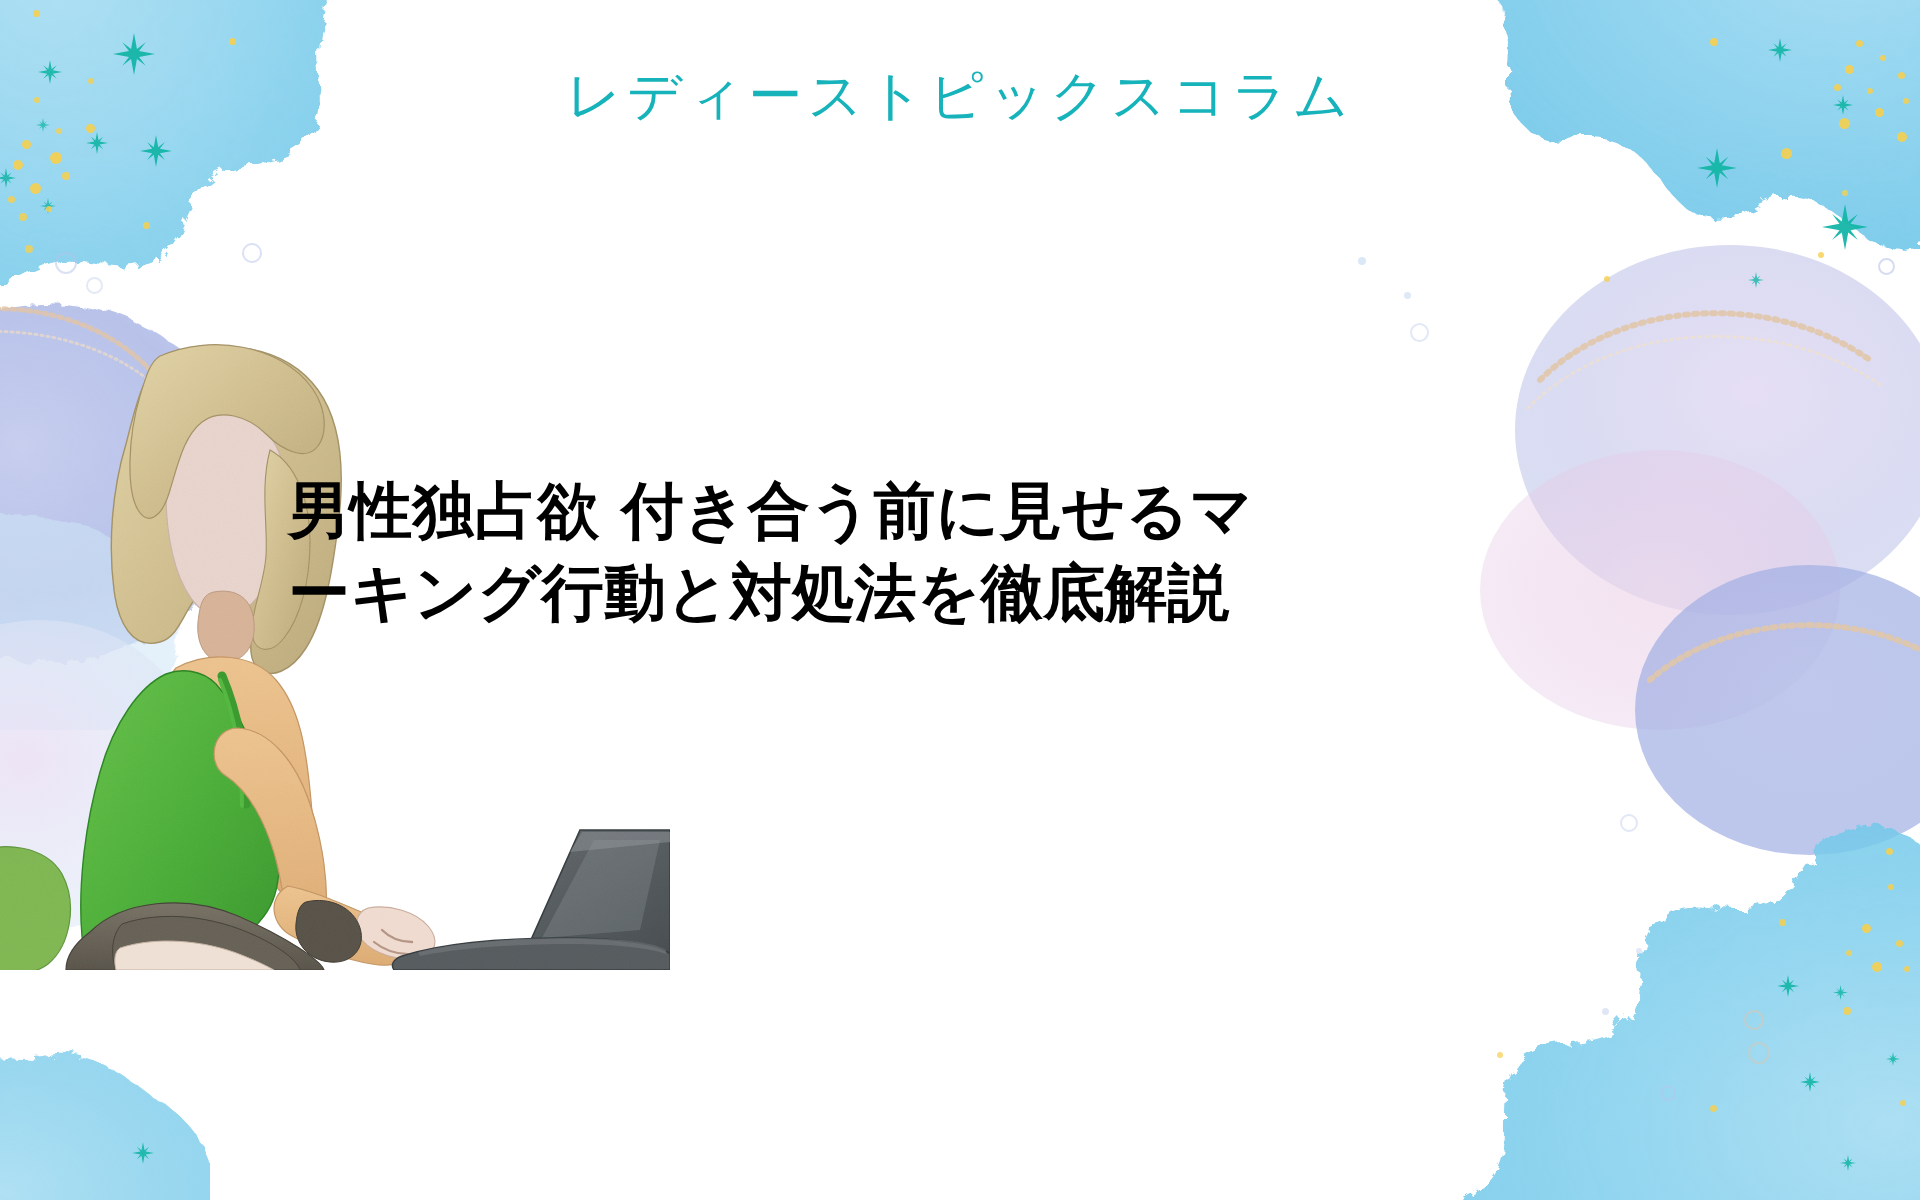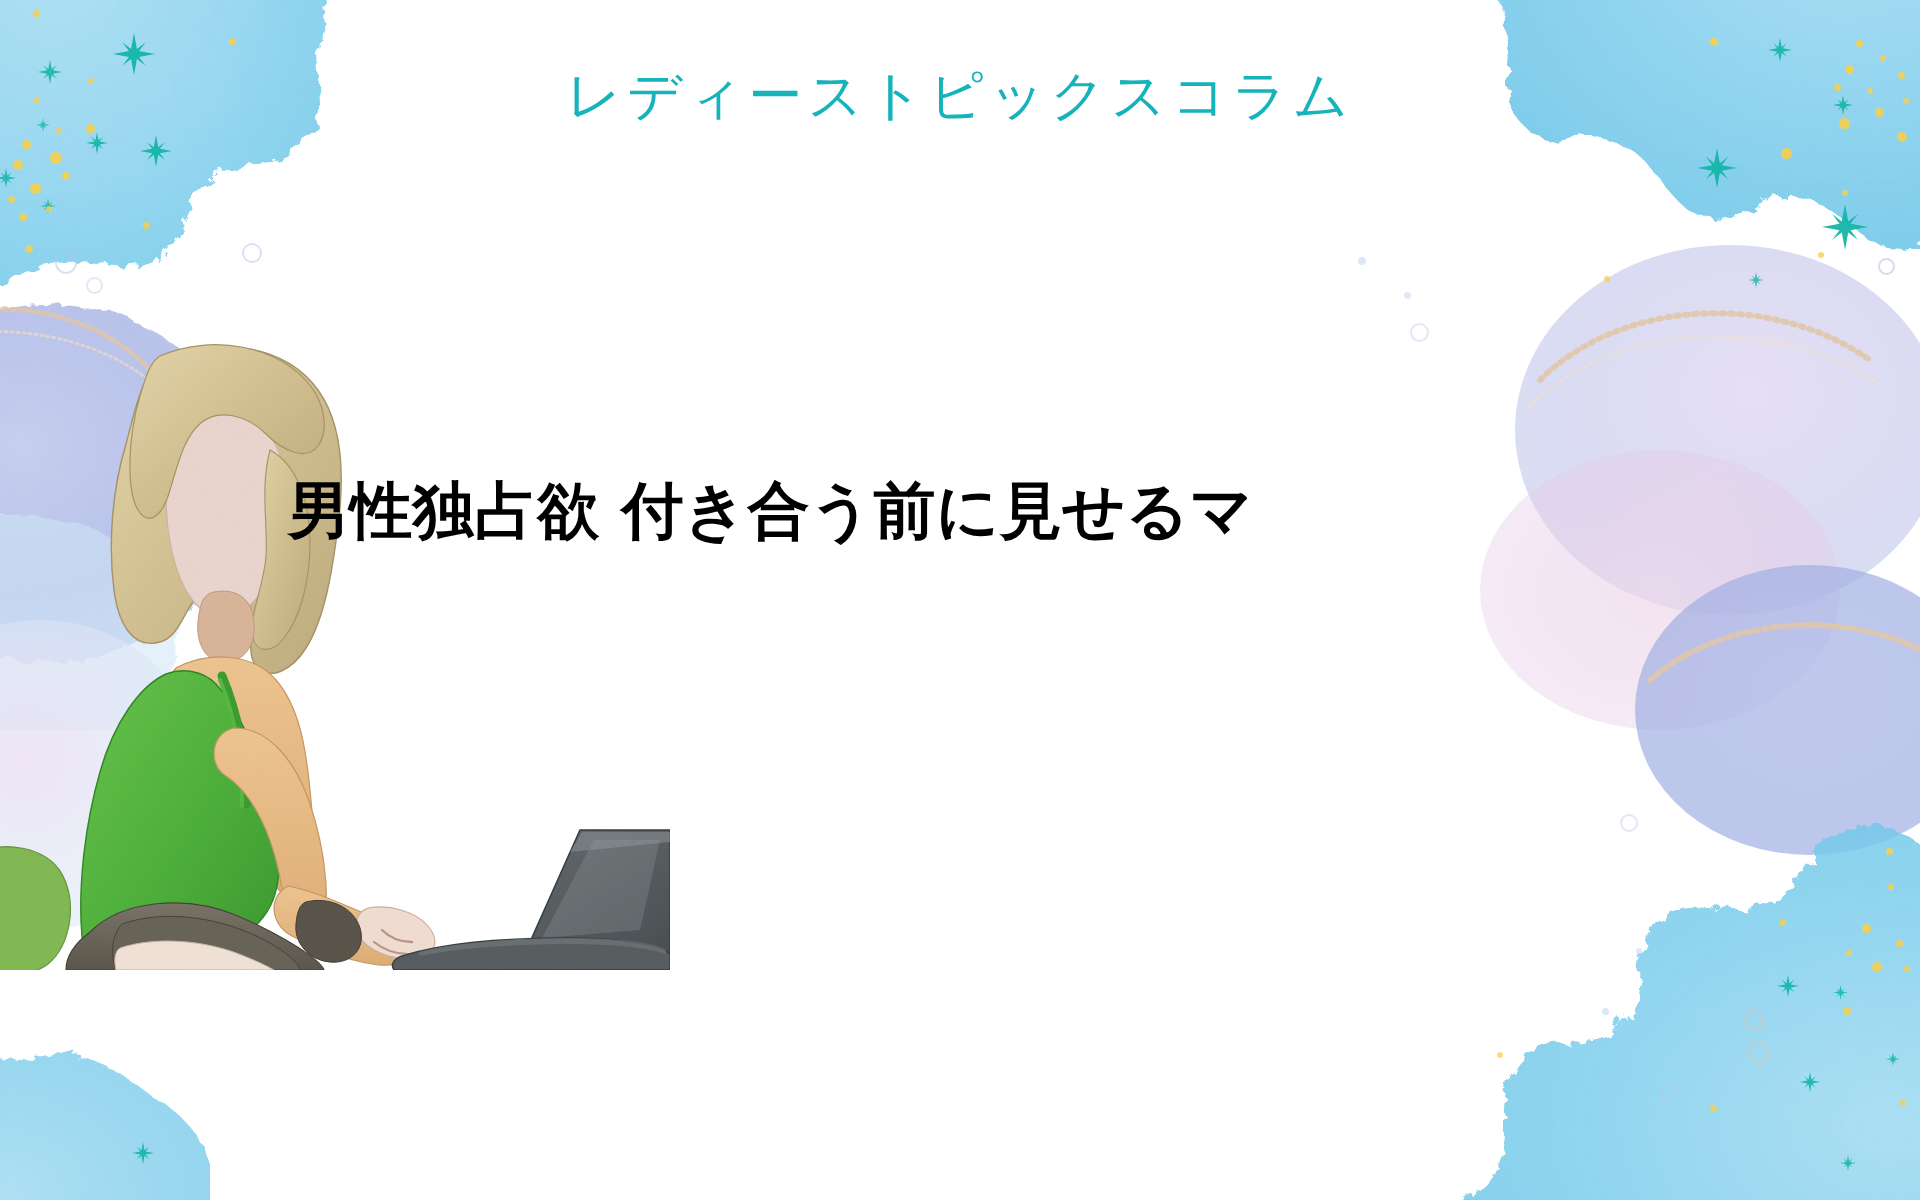--- a/index.html
+++ b/index.html
@@ -471,15 +471,16 @@
         <path fill="#7c8285" opacity=".55" d="M448,622 C490,612 546,608 600,608 C648,608 684,612 696,620
                  L696,624 C680,618 644,614 600,614 C544,614 488,618 450,626 Z"></path>
       </g>
     </svg>
   </div>
 
   <div id="kicker" style="color: rgb(23, 179, 187);">レディーストピックスコラム</div>
 
   <div id="title" style="color: rgb(0, 0, 0);">
     <span class="line">男性独占欲 付き合う前に見せるマ</span>
+    <span class="line">ーキング行動と対処法を徹底解説</span>
   </div>
 
 </div>
 
 </body></html>

